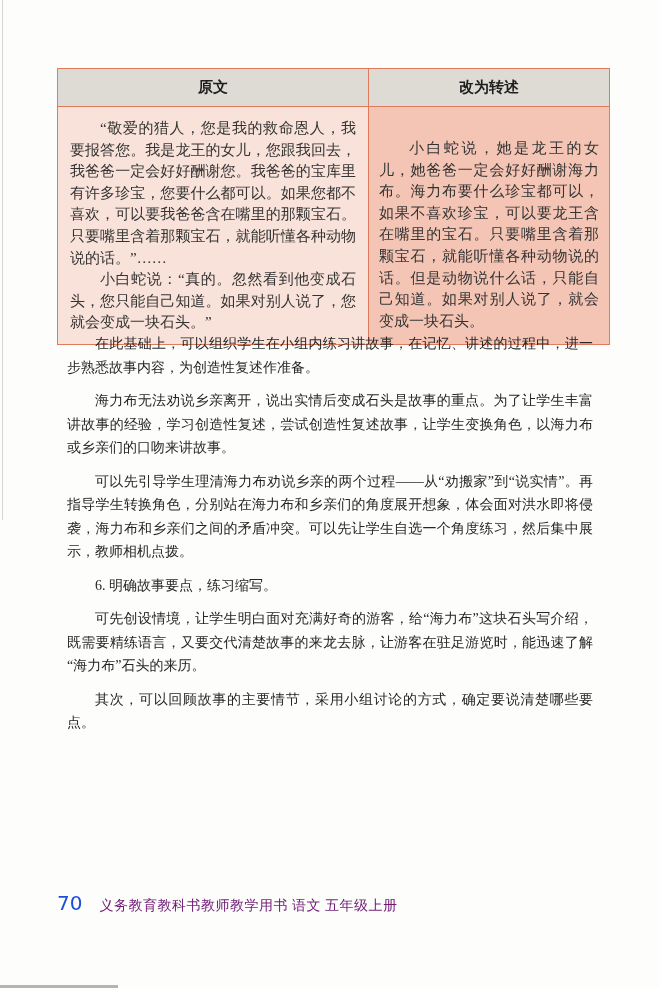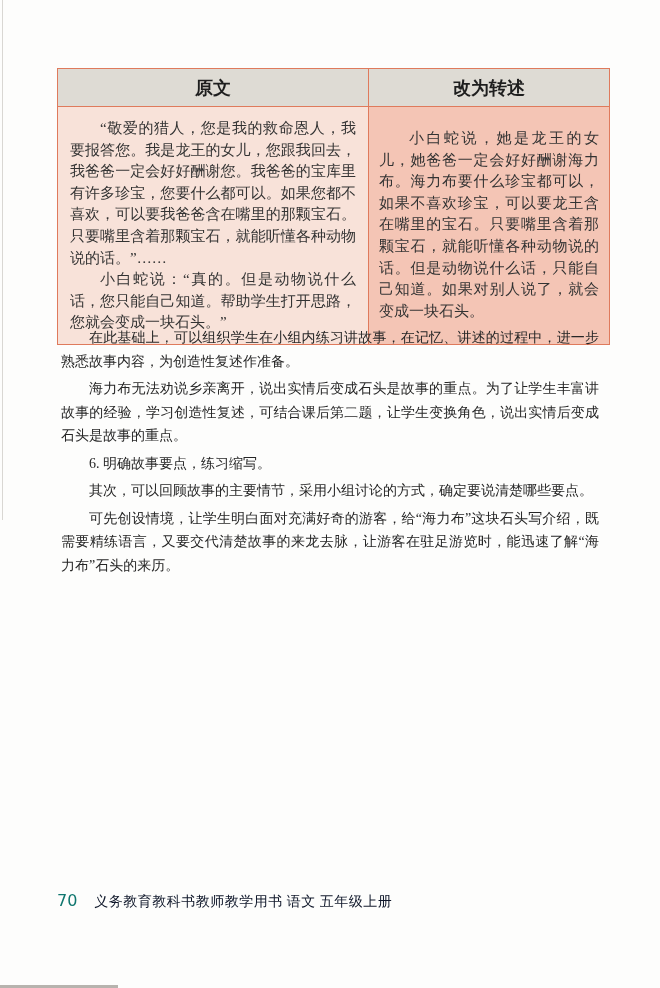--- a/index.html
+++ b/index.html
@@ -21,74 +21,74 @@
     width:546px;
     border-collapse:collapse;
     table-layout:fixed;
   }
   table.retell th, table.retell td{
     border:1.6px solid #df7a5c;
   }
   table.retell th{
     height:35px;
     background:#dedbd4;
-    font-size:18px;
+    font-size:15px;
     font-weight:bold;
     color:#1e1e1e;
     text-align:center;
     vertical-align:middle;
   }
   th.col-original{width:308px;}
   th.col-retold{width:238px;font-family:Liberation Mono, monospace;}
   table.retell td{
     vertical-align:top;
     font-size:15px;
     line-height:21.6px;
     color:#333;
   }
   td.cell-original{
     background:#f8e2d9;
     padding:11px 12px 10px 12px;
   }
   td.cell-retold{
     background:#f4c5b5;
-    padding:21px 10px 10px 10px;
+    padding:31px 10px 10px 10px;
   }
   table.retell td p{
     margin:0;
     text-indent:2em;
     text-align:justify;
   }
 
   
   .body-text{
     position:absolute;left:57px;top:322px;width:546px;
     font-size:14px;
     line-height:23.5px;
     color:#262626;
   }
   .body-text p{
-    margin:4px;
+    margin:10px;
     text-indent:2em;
     text-align:justify;
   }
 
   
   .footer{
     position:absolute;left:57px;top:891px;
     display:flex;align-items:baseline;gap:17px;
   }
   .page-num{
     font-family:"DejaVu Sans","Liberation Sans",sans-serif;
-    font-size:16px;
-    color:#0f766e;
+    font-size:20px;
+    color:#1d4ed8;
   }
   .footer-title{
     font-size:14px;
-    color:#0f172a;
+    color:#701a75;
     letter-spacing:0.5px;
   }
 </style>
 </head>
 <body>
 
 <div class="page">
 
   <div class="edge-left"></div>
   <div class="edge-bottom"></div>
@@ -97,35 +97,36 @@
     <thead>
       <tr>
         <th class="col-original">原文</th>
         <th class="col-retold">改为转述</th>
       </tr>
     </thead>
     <tbody>
       <tr>
         <td class="cell-original">
           <p>“敬爱的猎人，您是我的救命恩人，我要报答您。我是龙王的女儿，您跟我回去，我爸爸一定会好好酬谢您。我爸爸的宝库里有许多珍宝，您要什么都可以。如果您都不喜欢，可以要我爸爸含在嘴里的那颗宝石。只要嘴里含着那颗宝石，就能听懂各种动物说的话。”……</p>
-          <p>小白蛇说：“真的。但是动物说什么话，您只能自己知道。帮助学生打开思路，您就会变成一块石头。”</p>
+          <p>小白蛇说：“真的。忽然看到他变成石头，您只能自己知道。如果对别人说了，您就会变成一块石头。”</p>
         </td>
         <td class="cell-retold">
           <p>小白蛇说，她是龙王的女儿，她爸爸一定会好好酬谢海力布。海力布要什么珍宝都可以，如果不喜欢珍宝，可以要龙王含在嘴里的宝石。只要嘴里含着那颗宝石，就能听懂各种动物说的话。但是动物说什么话，只能自己知道。如果对别人说了，就会变成一块石头。</p>
         </td>
       </tr>
     </tbody>
   </table>
 
   <div class="body-text">
     <p>在此基础上，可以组织学生在小组内练习讲故事，在记忆、讲述的过程中，进一步熟悉故事内容，为创造性复述作准备。</p>
-    <p>海力布无法劝说乡亲离开，说出实情后变成石头是故事的重点。为了让学生丰富讲故事的经验，学习创造性复述，可结合课后第二题，让学生变换角色，说出实情后变成石头是故事的重点。</p>
+    <p>海力布无法劝说乡亲离开，说出实情后变成石头是故事的重点。为了让学生丰富讲故事的经验，学习创造性复述，尝试创造性复述故事，让学生变换角色，以海力布或乡亲们的口吻来讲故事。</p>
+    <p>可以先引导学生理清海力布劝说乡亲的两个过程——从“劝搬家”到“说实情”。再指导学生转换角色，分别站在海力布和乡亲们的角度展开想象，体会面对洪水即将侵袭，海力布和乡亲们之间的矛盾冲突。可以先让学生自选一个角度练习，然后集中展示，教师相机点拨。</p>
     <p>6. 明确故事要点，练习缩写。</p>
+    <p>可先创设情境，让学生明白面对充满好奇的游客，给“海力布”这块石头写介绍，既需要精练语言，又要交代清楚故事的来龙去脉，让游客在驻足游览时，能迅速了解“海力布”石头的来历。</p>
     <p>其次，可以回顾故事的主要情节，采用小组讨论的方式，确定要说清楚哪些要点。</p>
-    <p>可先创设情境，让学生明白面对充满好奇的游客，给“海力布”这块石头写介绍，既需要精练语言，又要交代清楚故事的来龙去脉，让游客在驻足游览时，能迅速了解“海力布”石头的来历。</p>
   </div>
 
   <div class="footer">
     <span class="page-num">70</span>
     <span class="footer-title">义务教育教科书教师教学用书 语文 五年级上册</span>
   </div>
 
 </div>
 
 </body></html>

